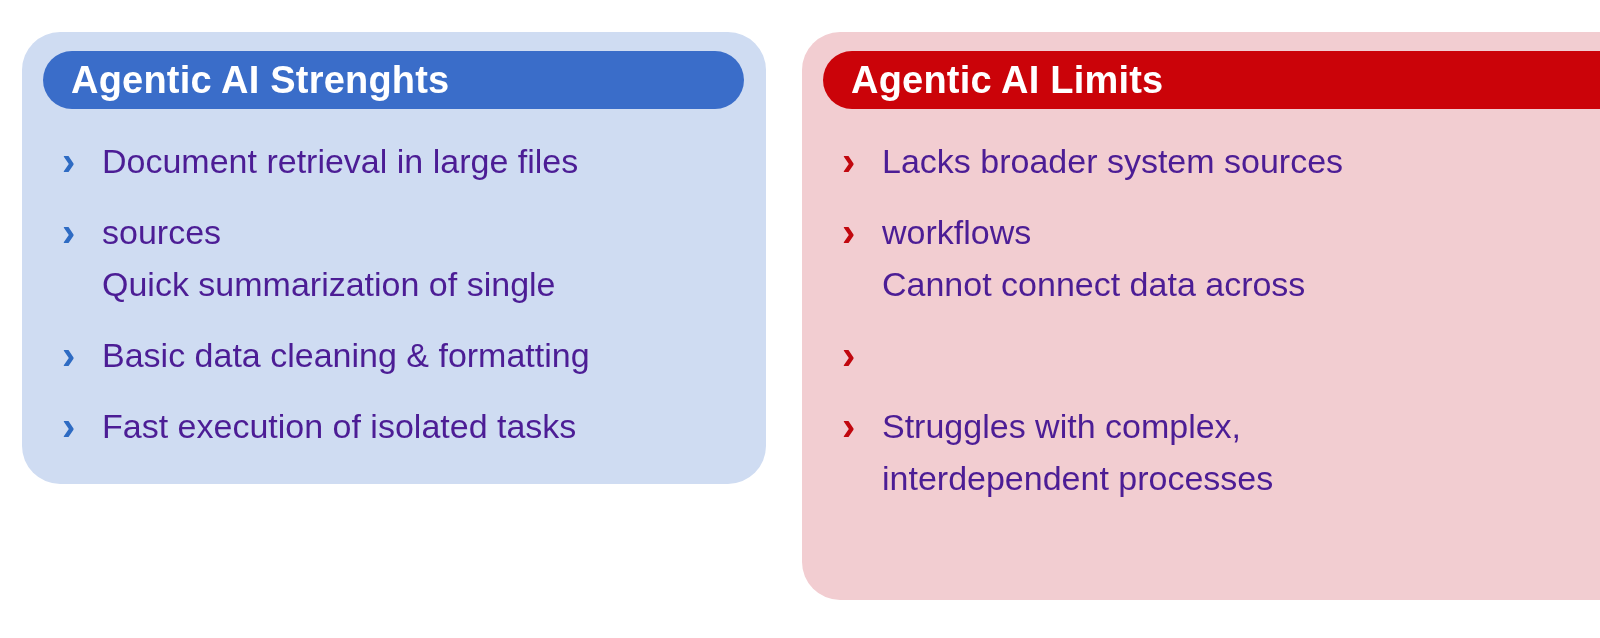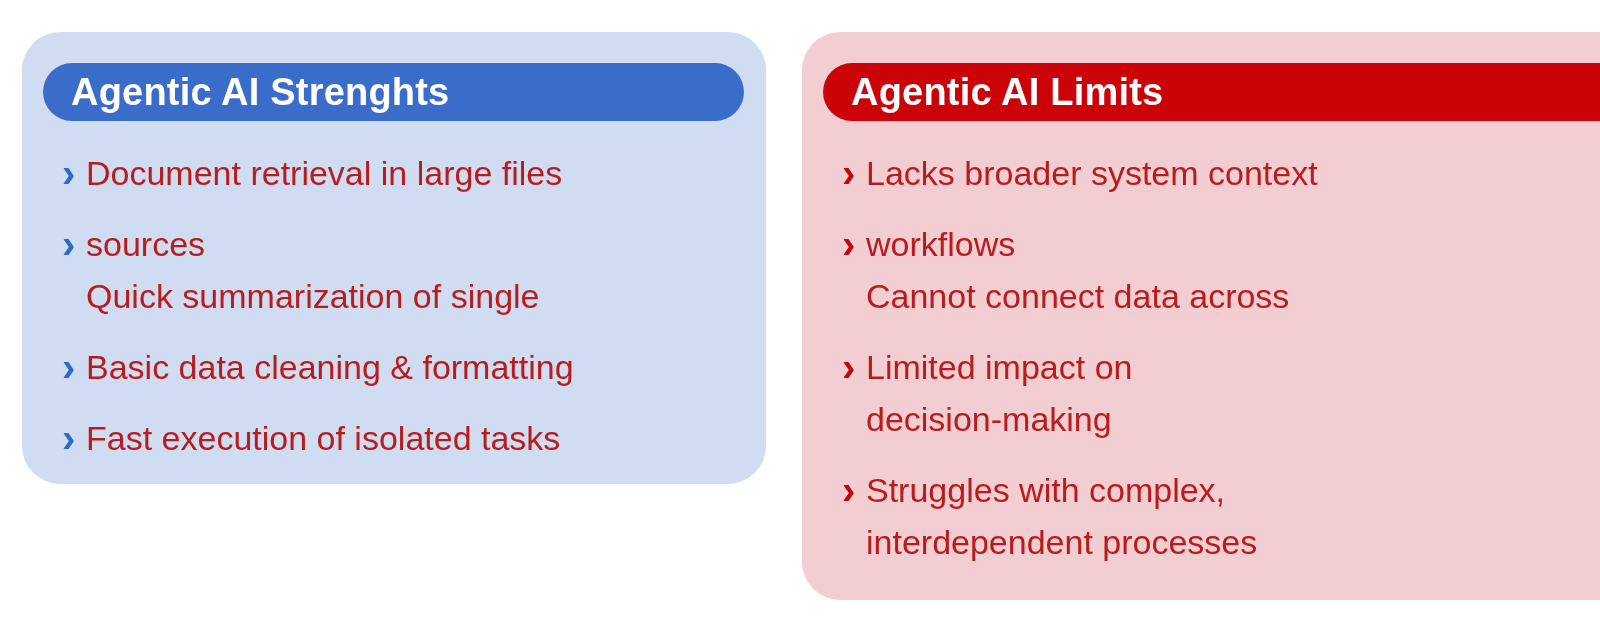--- a/index.html
+++ b/index.html
@@ -26,21 +26,21 @@
     width: 744px;
     height: 452px;
   }
   #card-limits {
     left: 802px;
     top: 32px;
     width: 880px;
     height: 568px;
   }
   .pill {
-    margin: 31px 22px 0 21px;
+    margin: 19px 22px 0 21px;
     height: 58px;
     border-radius: 29px;
     background: var(--accent);
     display: flex;
     align-items: center;
     padding: 0 28px;
     box-sizing: border-box;
   }
   .pill-title {
     color: #ffffff;
@@ -64,22 +64,22 @@
     font-weight: 700;
     font-size: 40px;
     line-height: 52px;
     width: 24px;
     flex: none;
     text-align: left;
   }
   .item-text {
     font-size: 34px;
     line-height: 52px;
-    color: #b91c1c;
-    margin-left: 0;
+    color: #4c1d95;
+    margin-left: 16px;
   }
 </style>
 </head>
 <body>
 
 <div id="card-strengths" class="card" style="--bg: #cfdcf2; --accent: #3a6dc9; --bullet: #2e6bc3;">
   <div class="pill">
     <span class="pill-title">Agentic AI Strenghts</span>
   </div>
   <div class="bullet-list">
@@ -114,36 +114,32 @@
 
 <div id="card-limits" class="card" style="--bg: #f2cdd1; --accent: #cb0309; --bullet: #c1070e;">
   <div class="pill">
     <span class="pill-title">Agentic AI Limits</span>
   </div>
   <div class="bullet-list">
 
   <div class="bullet-item">
         <span class="bullet-glyph">›</span>
         <div class="item-text">
-          <div>Lacks broader system context</div>
+          <div>Lacks broader system sources</div>
         </div>
       </div>
       <div class="bullet-item">
         <span class="bullet-glyph">›</span>
         <div class="item-text">
           <div>workflows</div>
           <div>Cannot connect data across</div>
         </div>
       </div>
       <div class="bullet-item">
         <span class="bullet-glyph">›</span>
-        <div class="item-text">
-          <div>Limited impact on</div>
-          <div>decision-making</div>
-        </div>
       </div>
       <div class="bullet-item">
         <span class="bullet-glyph">›</span>
         <div class="item-text">
           <div>Struggles with complex,</div>
           <div>interdependent processes</div>
         </div>
       </div>
     </div>
 </div>

